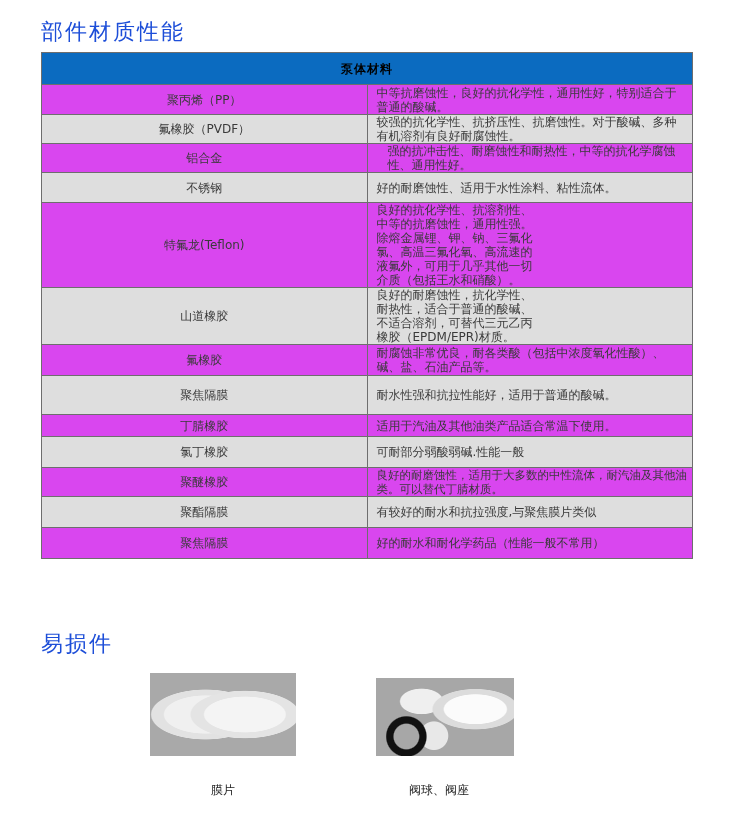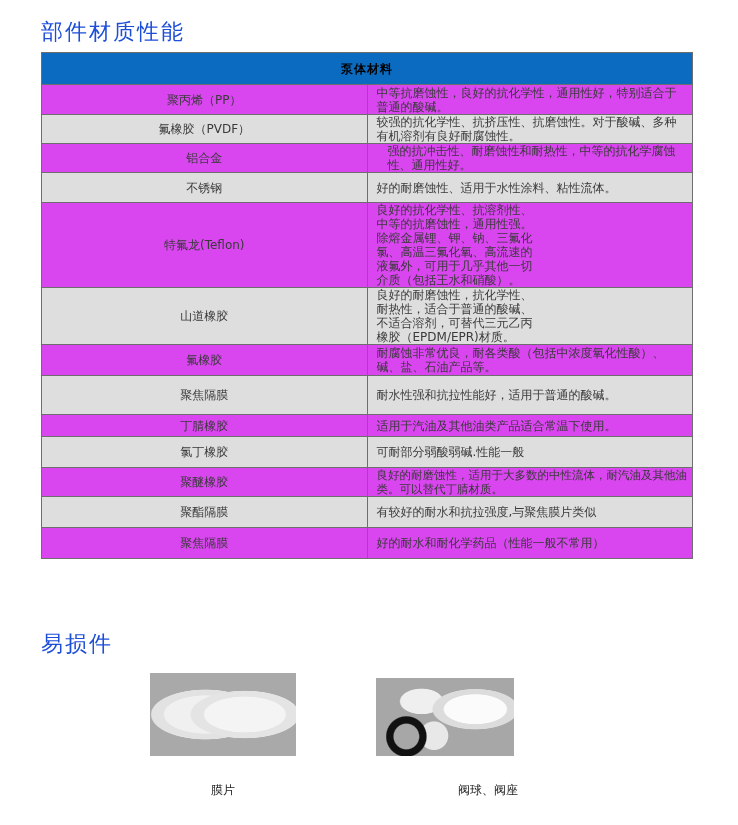--- a/index.html
+++ b/index.html
@@ -27,21 +27,21 @@
                         radial-gradient(ellipse at 38% 50%, #f0f0f0 0 32%, #e2e2e2 33% 42%, transparent 43%),
                         #a9a9a9; }
   #thumb2 { left: 376px; top: 678px; width: 138px; height: 78px;
             background: radial-gradient(ellipse at 72% 40%, #fbfbfb 0 22%, #dcdcdc 23% 30%, transparent 31%),
                         radial-gradient(ellipse at 33% 30%, #efefef 0 16%, transparent 17%),
                         radial-gradient(circle at 22% 75%, transparent 0 10%, #111 11% 16%, transparent 17%),
                         radial-gradient(circle at 42% 74%, #e8e8e8 0 14%, transparent 15%),
                         #a7a7a7; }
   .caption { position: absolute; font-size: 12px; color: #222; text-align: center; margin-top: 16px; }
   #cap1 { left: 150px; width: 146px; top: 766px; }
-  #cap2 { left: 380px; width: 138px; top: 766px; text-align: right; }
+  #cap2 { left: 370px; width: 138px; top: 766px; }
 </style>
 </head>
 <body>
 
 <div id="title1" class="section-title">部件材质性能</div>
 
 <table class="mat">
   <tbody>
       <tr class="head" style="height:32px">
     <td colspan="2">泵体材料</td>

